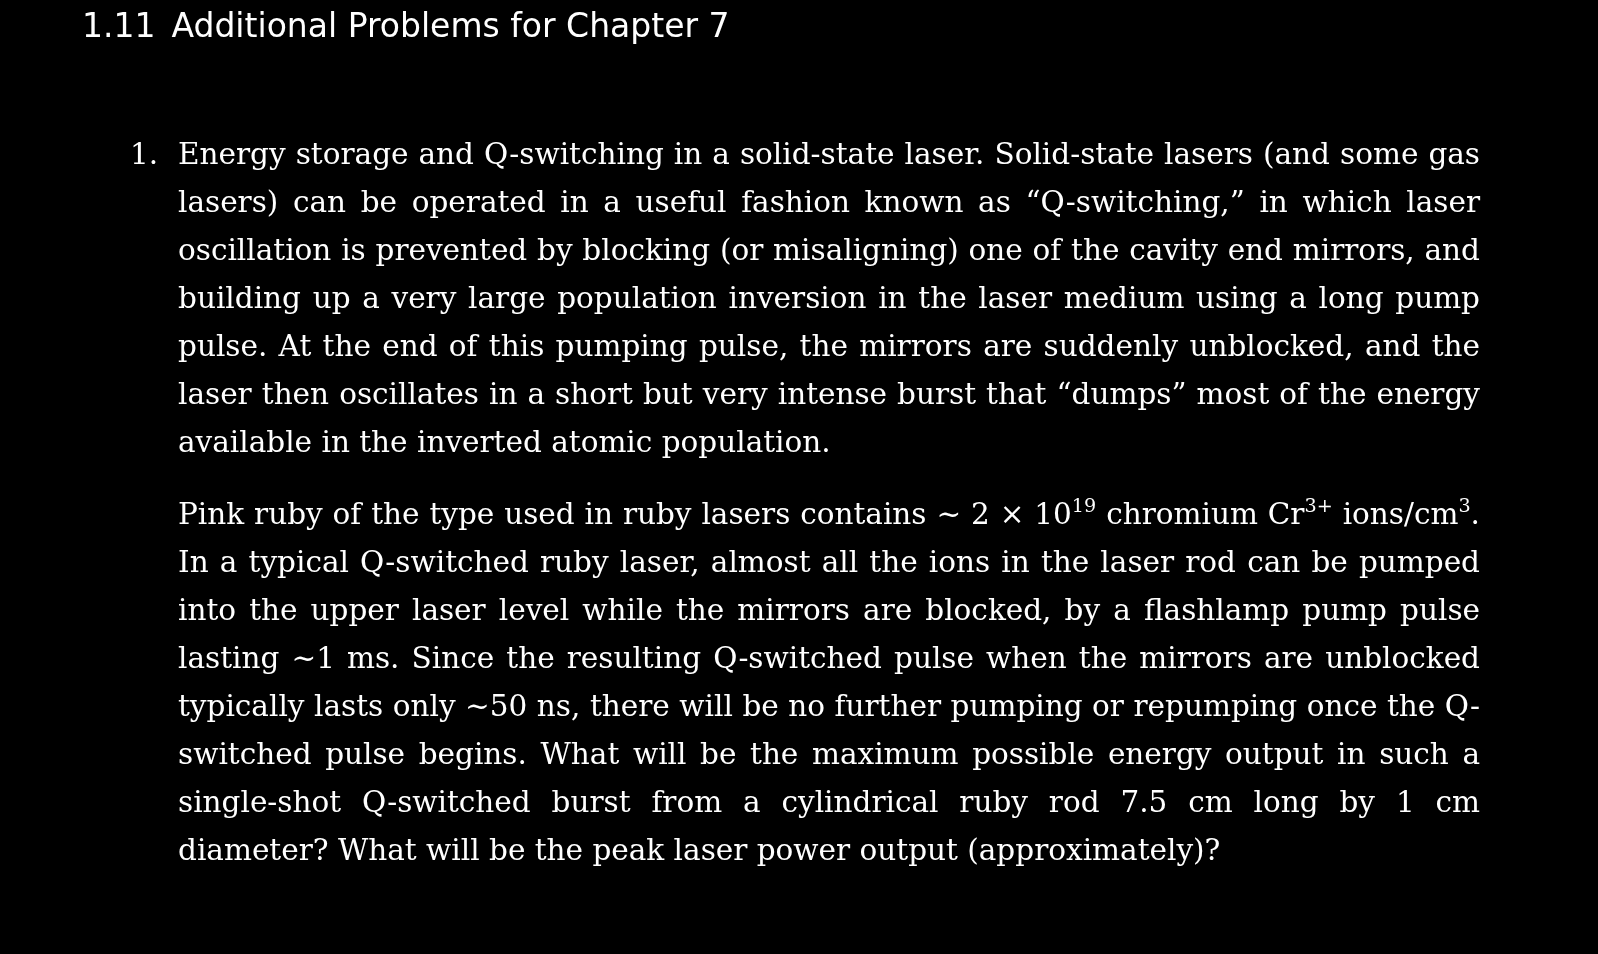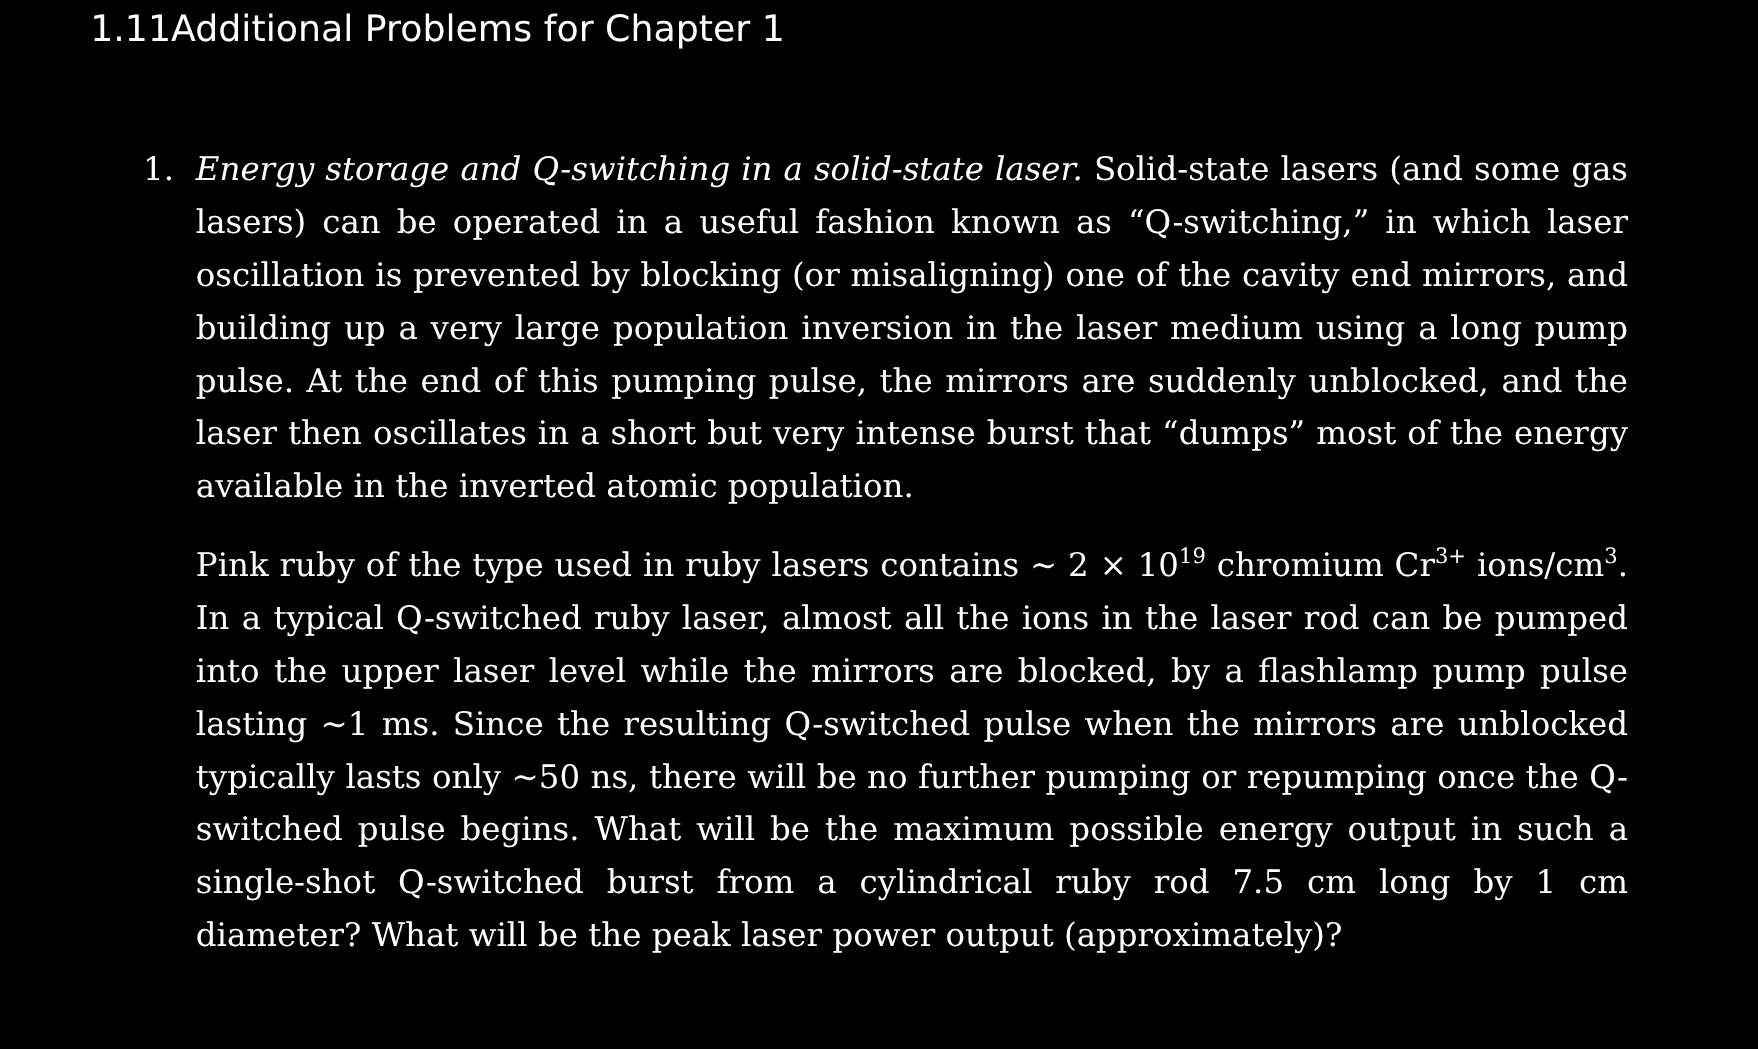--- a/index.html
+++ b/index.html
@@ -1,37 +1,37 @@
 <!DOCTYPE html>
 <html><head>
 <meta charset="utf-8">
 <style>
   html, body { margin:0; padding:0; background:#000; }
   body { width:1598px; height:954px; overflow:hidden; position:relative; color:#fff; }
   .heading {
     position:absolute; left:82px; top:6px;
     font-family:"DejaVu Sans", sans-serif; font-size:33px; color:#fff; letter-spacing:0px;
   }
-  .heading .num { }
+  .heading .num { margin-right:16px; }
   .problem {
     position:absolute; left:130px; top:130px; width:1350px;
     font-family:"DejaVu Serif", serif; font-size:29.5px; line-height:48px; color:#fff;
   }
   .problem .marker { position:absolute; left:0; top:0; }
   .body { margin-left:48px; text-align:justify; }
   .para { margin:0; }
   .para + .para { margin-top:24px; }
-  .title-it { font-style:italic; }
+  .title-it { }
   sup { font-size:65%; line-height:0; vertical-align:0.65em;margin-top:26px; }
 </style>
 </head>
 <body>
 
 <div class="heading">
-  <span class="num">1.11</span><span>Additional Problems for Chapter 1</span>
+  <span class="num">1.11</span><span>Additional Problems for Chapter 7</span>
 </div>
 
 <div class="problem">
   <span class="marker">1.</span>
   <div class="body">
     <p class="para"><span class="title-it">Energy storage and Q-switching in a solid-state laser.</span><span> Solid-state lasers (and some gas lasers) can be operated in a useful fashion known as “Q-switching,” in which laser oscillation is prevented by blocking (or misaligning) one of the cavity end mirrors, and building up a very large population inversion in the laser medium using a long pump pulse. At the end of this pumping pulse, the mirrors are suddenly unblocked, and the laser then oscillates in a short but very intense burst that “dumps” most of the energy available in the inverted atomic population.</span></p>
     <p class="para"><span>Pink ruby of the type used in ruby lasers contains ∼ 2 × 10</span><sup>19</sup><span> chromium Cr</span><sup>3+</sup><span> ions/cm</span><sup>3</sup><span>. In a typical Q-switched ruby laser, almost all the ions in the laser rod can be pumped into the upper laser level while the mirrors are blocked, by a flashlamp pump pulse lasting ∼1 ms. Since the resulting Q-switched pulse when the mirrors are unblocked typically lasts only ∼50 ns, there will be no further pumping or repumping once the Q-switched pulse begins. What will be the maximum possible energy output in such a single-shot Q-switched burst from a cylindrical ruby rod 7.5 cm long by 1 cm diameter? What will be the peak laser power output (approximately)?</span></p>
   </div>
 </div>
 

